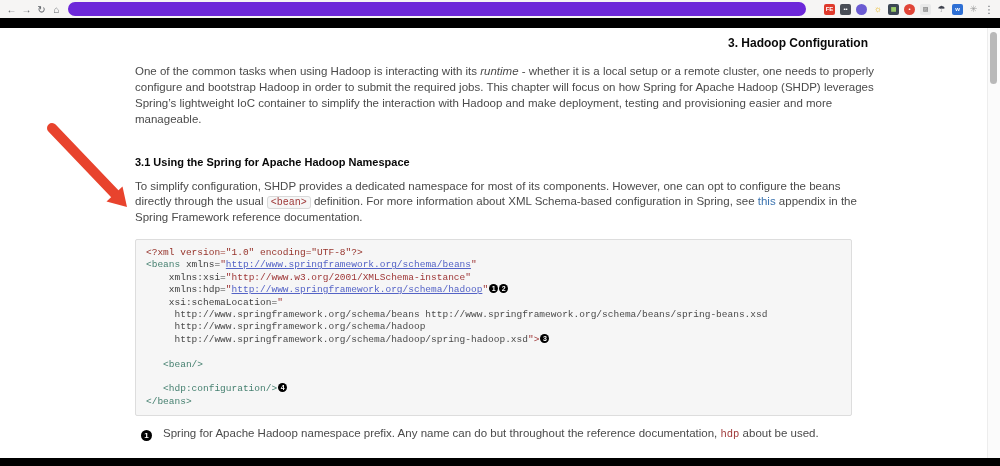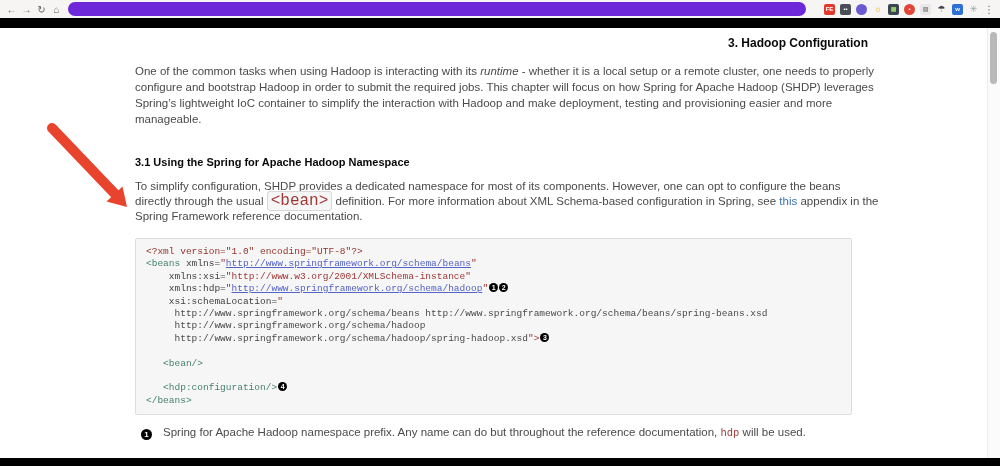--- a/index.html
+++ b/index.html
@@ -49,21 +49,21 @@
   .scroll-thumb{ position:absolute; right:3px; top:4px; width:7px; height:52px;
     background:#b9b9b9; border-radius:4px; }
   .content{ padding:4px 0 0 135px; width:880px; }
   h1{ font-size:12px; font-weight:bold; color:#090909; margin:4px 12px 13px;text-align:right; }
   h2{ font-size:11px; font-weight:bold; color:#090909; margin:0 0 11px; }
   p{ font-size:11.5px; color:#4a4a4a; line-height:16px; margin:0; width:745px; }
   .p1{ margin-bottom:29px; }
   .p2{ margin-bottom:14px; line-height:15px; }
   .p3{ margin-bottom:12px; }
   .chip{
-    font-family:"Liberation Mono", monospace; font-size:16px; color:#9e3636;
+    font-family:"Liberation Mono", monospace; font-size:10px; color:#9e3636;
     background:#f6f6f6; border:1px solid #d9d9d9; border-radius:3px; padding:0 3px;
   }
   .this-link{ color:#3b73af; text-decoration:none; cursor:pointer; }
   
   .codeblock{
     width:717px; background:#f6f6f6; border:1px solid #dddddd; border-radius:2px;
     padding:7px 10px; margin:0 0 10px;
     font-family:"Liberation Mono", monospace; font-size:9.5px; line-height:12.4px;
     color:#3f3f3f;
   }
@@ -143,21 +143,21 @@
     <h2>3.1 Using the Spring for Apache Hadoop Namespace</h2>
 
     <p class="p2"><span>To simplify configuration, SHDP provides a dedicated namespace for most of its components. However, one can opt to configure the beans directly through the usual </span><span class="chip">&lt;bean&gt;</span><span> definition. For more information about XML Schema-based configuration in Spring, see </span><a class="this-link">this</a><span> appendix in the Spring Framework reference documentation.</span></p>
 
 
     <pre class="codeblock"><div class="cl"><span class="tok-decl">&lt;?xml version="1.0" encoding="UTF-8"?&gt;</span></div><div class="cl"><span class="tok-tag">&lt;beans</span><span class="tok-attr"> xmlns=</span><span class="tok-str">"</span><span class="tok-lnk">http://www.springframework.org/schema/beans</span><span class="tok-str">"</span></div><div class="cl"><span class="tok-attr">    xmlns:xsi=</span><span class="tok-str">"http://www.w3.org/2001/XMLSchema-instance"</span></div><div class="cl"><span class="tok-attr">    xmlns:hdp=</span><span class="tok-str">"</span><span class="tok-lnk">http://www.springframework.org/schema/hadoop</span><span class="tok-str">"</span><span class="co">1</span><span class="co">2</span></div><div class="cl"><span class="tok-attr">    xsi:schemaLocation=</span><span class="tok-str">"</span></div><div class="cl"><span class="tok-plain">     http://www.springframework.org/schema/beans http://www.springframework.org/schema/beans/spring-beans.xsd</span></div><div class="cl"><span class="tok-plain">     http://www.springframework.org/schema/hadoop</span></div><div class="cl"><span class="tok-plain">     http://www.springframework.org/schema/hadoop/spring-hadoop.xsd</span><span class="tok-str">"&gt;</span><span class="co">3</span></div><div class="cl"></div><div class="cl"><span class="tok-tag">   &lt;bean/&gt;</span></div><div class="cl"></div><div class="cl"><span class="tok-tag">   &lt;hdp:configuration/&gt;</span><span class="co">4</span></div><div class="cl"><span class="tok-tag">&lt;/beans&gt;</span></div></pre>
 
     <div class="callouts">
       <div class="c-row">
         <div class="c-num-cell"><span class="c-num">1</span></div>
-        <div class="c-text"><span>Spring for Apache Hadoop namespace prefix. Any name can do but throughout the reference documentation, </span><span class="c-code">hdp</span><span> will be used.</span></div>
+        <div class="c-text"><span>Spring for Apache Hadoop namespace prefix. Any name can do but throughout the reference documentation, </span><span class="c-code">hdp</span><span> about be used.</span></div>
       </div>
 
     </div>
 
   </div>
 
   <div class="scroll-track">
     <div class="scroll-thumb"></div>
   </div>
 </div>

